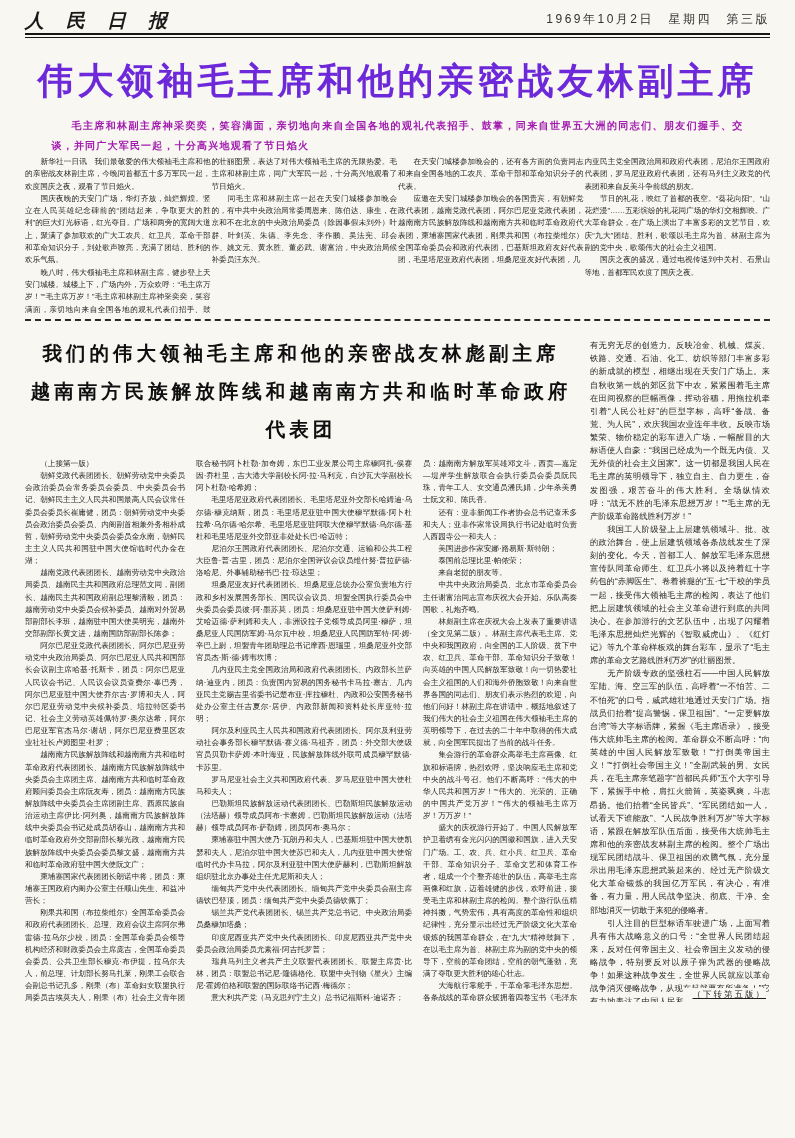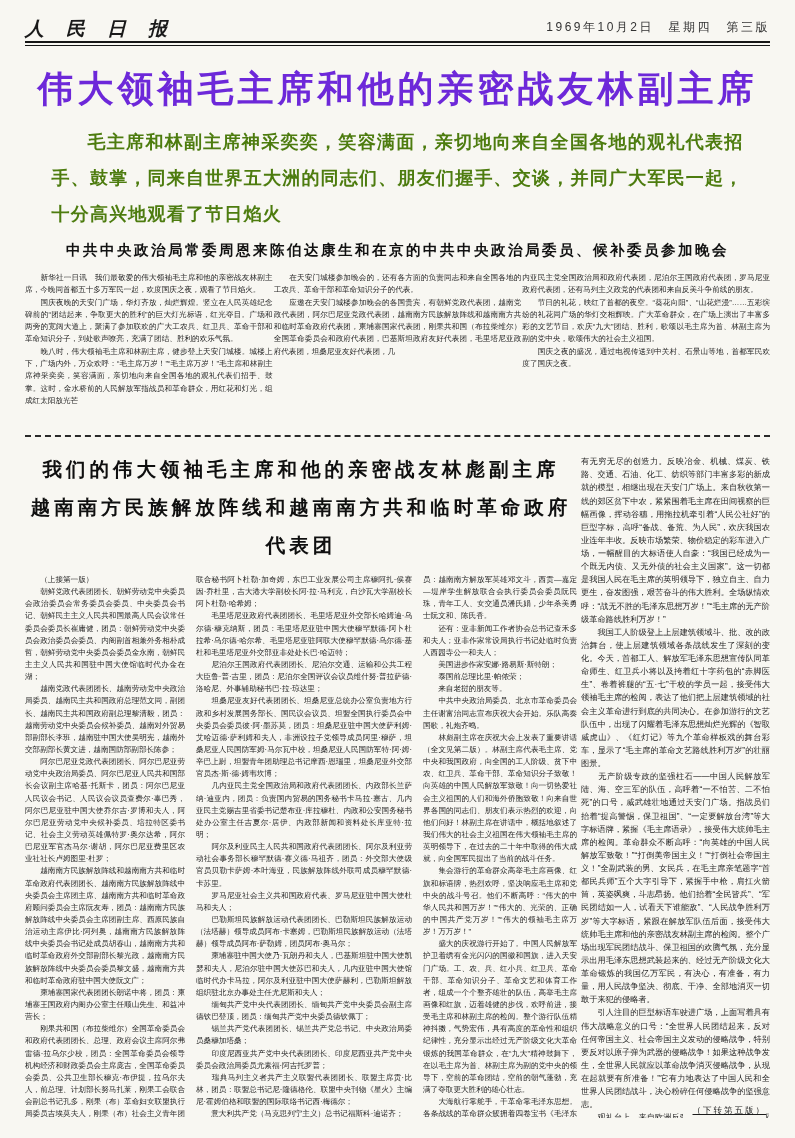--- a/index.html
+++ b/index.html
@@ -1,38 +1,38 @@
 <!DOCTYPE html>
 <html><head>
 <meta charset="utf-8">
 <style>
   html,body{margin:0;padding:0;background:#d8d6d0;}
   .page{
     width:795px;height:1138px;margin:0 auto;background:#f8f7f2;
     color:#141414;font-family:"Liberation Sans",sans-serif;
-    box-sizing:border-box;padding:12px 25px 10px 25px;position:relative;overflow:hidden;
+    box-sizing:border-box;padding:4px 25px 10px 25px;position:relative;overflow:hidden;
   }
   
   .masthead{display:flex;justify-content:space-between;align-items:flex-end;height:26px;}
   .logo{font-family:"DejaVu Serif","Liberation Serif",serif;font-style:italic;font-weight:bold;
         font-size:19px;letter-spacing:22px;color:#1a1a1a;line-height:1;}
   .dateline{font-size:12px;letter-spacing:2.5px;color:#333;padding-bottom:2px;}
   .rule-double{border-top:2.5px solid #161616;border-bottom:1px solid #161616;height:2px;margin-top:3px;}
   
   .lead-headline{margin:16px 0 4px 0;text-align:center;font-weight:900;
     font-size:36px;line-height:1.5;letter-spacing:4px;color:#6d28d9;}
-  .deck{width:692px;margin:8px auto 0 auto;font-size:18px;font-weight:bold;line-height:2.0;
-    text-align:justify;text-indent:2em;letter-spacing:1.2px;color:#4d7c0f;}
+  .deck{width:692px;margin:8px auto 0 auto;font-size:10px;font-weight:bold;line-height:2.0;
+    text-align:justify;text-indent:2em;letter-spacing:1.2px;color:#a21caf;}
   .deck2{text-align:center;font-size:14.5px;font-weight:bold;letter-spacing:2.5px;margin:9px 0 12px 0;color:#111;}
   .cols4{display:flex;gap:1px;height:157px;overflow:hidden;}
   .cols4 .col{flex:1;font-size:7.6px;line-height:1.62;text-align:justify;
     white-space:pre-line;color:#262626;overflow:hidden;}
   .rule-dashed{border-top:2px dashed #2a2a2a;margin:6px 0 0 0;}
   
-  .second{display:flex;gap:4px;height:676px;margin-top:5px;overflow:hidden;}
+  .second{display:flex;gap:13px;height:676px;margin-top:5px;overflow:hidden;}
   .second-left{width:552px;flex:none;display:flex;flex-direction:column;}
   .mid-headline{text-align:center;font-weight:900;font-size:19.5px;line-height:1.95;
     letter-spacing:4px;color:#0f0f0f;margin:8px 0 10px 0;}
   .cols3{flex:1;display:flex;gap:11px;overflow:hidden;}
   .cols3 .col{font-size:7.6px;line-height:1.6;text-align:justify;white-space:pre-line;
     color:#262626;overflow:hidden;}
   .c1{width:160px;}
   .c2{width:216px;}
   .c3{flex:1;}
   .widecol{flex:1;position:relative;font-size:8.2px;line-height:1.6;text-align:justify;
@@ -49,25 +49,26 @@
     <div class="logo">人民日报</div>
     <div class="dateline">1969年10月2日　星期四　第三版</div>
   </header>
   <div class="rule-double"></div>
 
   <section>
     <h1 class="lead-headline">
       <span style="display:block">伟大领袖毛主席和他的亲密战友林副主席</span>
     </h1>
     <div class="deck">毛主席和林副主席神采奕奕，笑容满面，亲切地向来自全国各地的观礼代表招手、鼓掌，同来自世界五大洲的同志们、朋友们握手、交谈，并同广大军民一起，十分高兴地观看了节日焰火</div>
-    <div class="deck2">中共中央政治局常委周恩来陈伯达康生和在京的中共中央政治局委员、候补委员参加晚会</div>
     <div class="cols4">
       <div class="col">　　新华社一日讯　我们最敬爱的伟大领袖毛主席和他的亲密战友林副主席，今晚同首都五十多万军民一起，欢度国庆之夜，观看了节日焰火。
 　　国庆夜晚的天安门广场，华灯齐放，灿烂辉煌。竖立在人民英雄纪念碑前的“团结起来，争取更大的胜利”的巨大灯光标语，红光夺目。广场和两旁的宽阔大道上，聚满了参加联欢的广大工农兵、红卫兵、革命干部和革命知识分子，到处歌声嘹亮，充满了团结、胜利的欢乐气氛。
 　　晚八时，伟大领袖毛主席和林副主席，健步登上天安门城楼。城楼上下，广场内外，万众欢呼：“毛主席万岁！”“毛主席万岁！”毛主席和林副主席神采奕奕，笑容满面，亲切地向来自全国各地的观礼代表们招手、鼓掌。这时，金水桥前的人民解放军指战员和革命群众，用红花和灯光，组成红太阳放光芒</div>
+      <div class="col">的壮丽图景，表达了对伟大领袖毛主席的无限热爱。毛主席和林副主席，同广大军民一起，十分高兴地观看了节日焰火。
+　　同毛主席和林副主席一起在天安门城楼参加晚会的，有中共中央政治局常委周恩来、陈伯达、康生，在京和不在北京的中央政治局委员（除因事假未到外）叶群、叶剑英、朱德、李先念、李作鹏、吴法宪、邱会作、姚文元、黄永胜、董必武、谢富治，中央政治局候补委员汪东兴。</div>
       <div class="col">　　在天安门城楼参加晚会的，还有各方面的负责同志和来自全国各地的工农兵、革命干部和革命知识分子的代表。
 　　应邀在天安门城楼参加晚会的各国贵宾，有朝鲜党政代表团，越南党政代表团，阿尔巴尼亚党政代表团，越南南方民族解放阵线和越南南方共和临时革命政府代表团，柬埔寨国家代表团，刚果共和国（布拉柴维尔）全国革命委员会和政府代表团，巴基斯坦政府友好代表团，毛里塔尼亚政府代表团，坦桑尼亚友好代表团，几</div>
       <div class="col">内亚民主党全国政治局和政府代表团，尼泊尔王国政府代表团，罗马尼亚政府代表团，还有马列主义政党的代表团和来自反美斗争前线的朋友。
 　　节日的礼花，映红了首都的夜空。“葵花向阳”、“山花烂漫”……五彩缤纷的礼花同广场的华灯交相辉映。广大革命群众，在广场上演出了丰富多彩的文艺节目，欢庆“九大”团结、胜利，歌颂以毛主席为首、林副主席为副的党中央，歌颂伟大的社会主义祖国。
 　　国庆之夜的盛况，通过电视传送到中关村、石景山等地，首都军民欢度了国庆之夜。</div>
     </div>
   </section>
 
   <div class="rule-dashed"></div>
 

